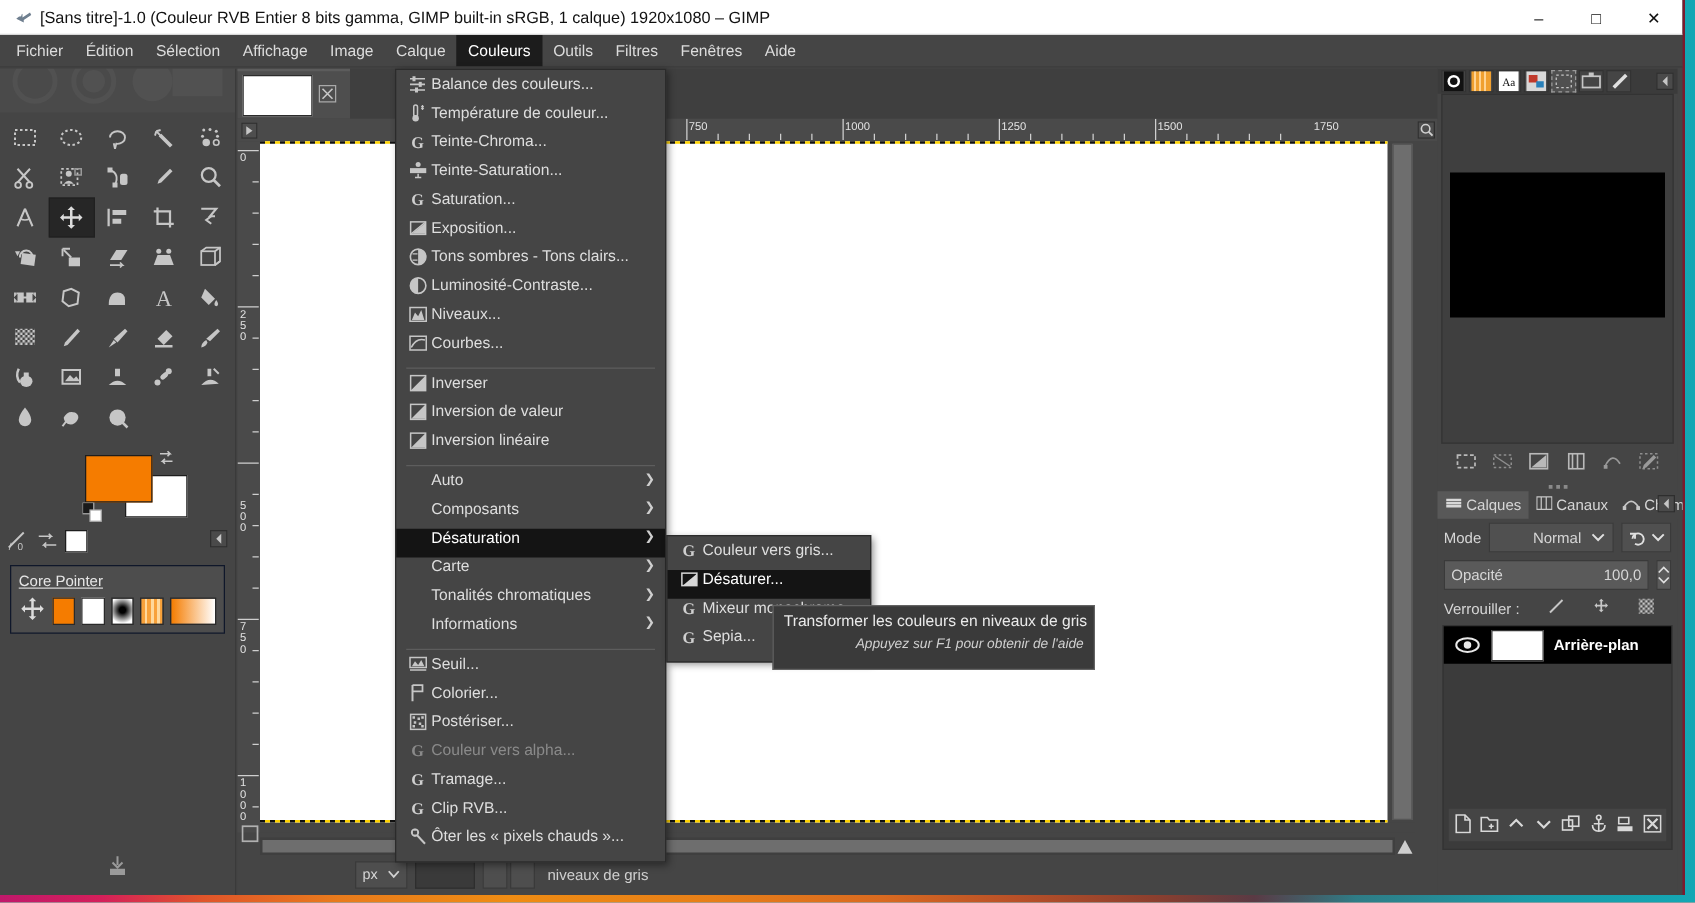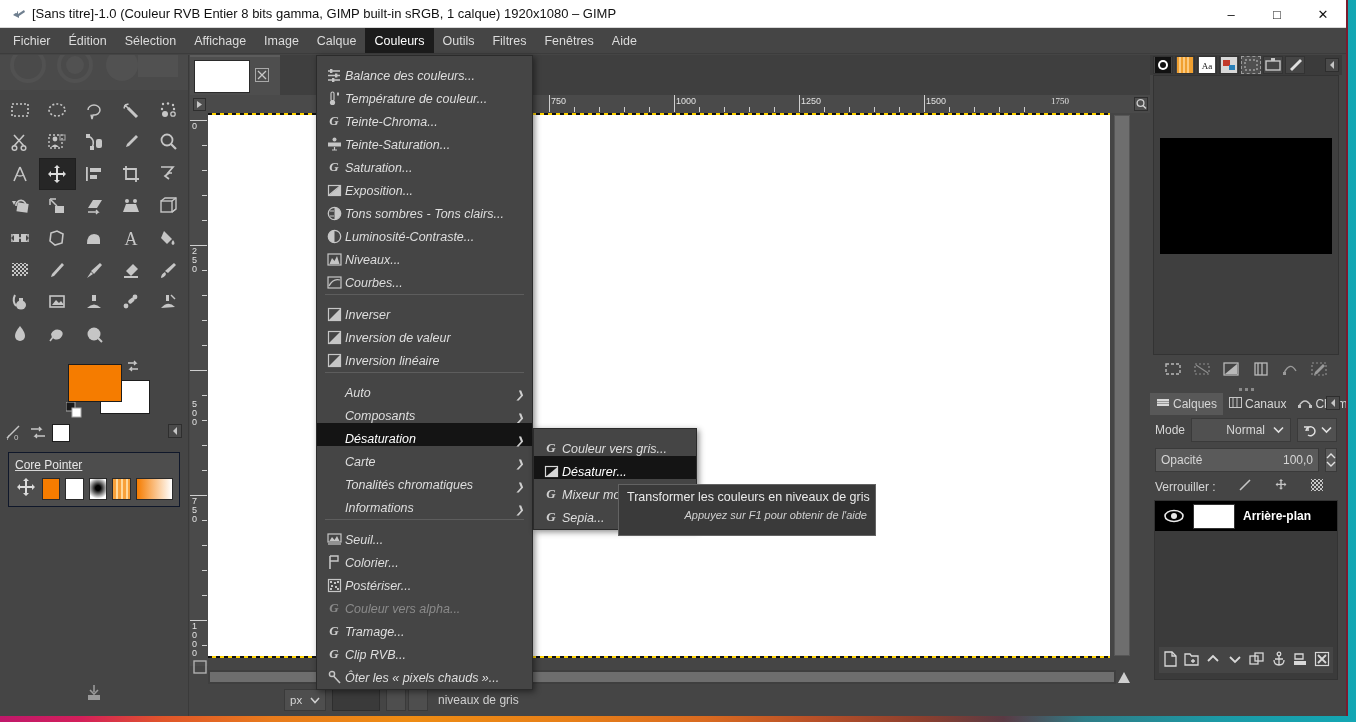--- a/index.html
+++ b/index.html
@@ -179,22 +179,22 @@
   .layer-item .lthumb { width:42px; height:25px; background:#fff; border:1px solid #333; }
   .layer-item .lname { font-size:12px; color:#ffffff; margin-left:8px; font-weight:bold;}
   #layer-btnbar { position:absolute; left:4px; right:4px; bottom:6px; height:26px;
     background:#454545; display:flex; align-items:center; justify-content:space-around; }
   
   #colors-menu {
     position:absolute; left:316px; top:55px; width:217px;
     background:#454545; border:1px solid #2b2b2b; padding:4px 0; z-index:60;
     box-shadow:2px 2px 6px rgba(0,0,0,.45);
   }
-  .menuitem { height:23px; display:flex; align-items:flex-end; padding:0 8px 0 6px;
-     font-size:12.5px; color:#dedede; position:relative;font-style:italic;}
+  .menuitem { height:23px; display:flex; align-items:flex-start; padding:0 8px 0 6px;
+     font-size:12.5px; color:#dedede; position:relative;}
   .menuitem.hl { background:#141414; color:#ffffff; }
   .menuitem.disabled { color:#8a8a8a; }
   .menuitem .mic { width:22px; display:flex; align-items:center; justify-content:center; }
   .menuitem .mlabel { flex:1; white-space:nowrap; }
   .menuitem .arrow { font-size:10px; color:#cfcfcf; }
   .msep { height:1px; background:#5d5d5d; margin:4px 8px; }
   #desat-submenu {
     position:absolute; left:533px; top:428px; width:164px; background:#454545;
     border:1px solid #2b2b2b; padding:4px 0; z-index:70;
     box-shadow:2px 2px 6px rgba(0,0,0,.45);
@@ -623,21 +623,21 @@
           <div class="rtick" style="left: 691px; width: 1px; height: 5px; top: 12px;"></div>
           <div class="rtick" style="left: 716px; width: 1px; height: 17px; top: 0px;"></div>
           <div class="rtick" style="left: 741px; width: 1px; height: 5px; top: 12px;"></div>
           <div class="rtick" style="left: 766px; width: 1px; height: 5px; top: 12px;"></div>
           <div class="rtick" style="left: 791px; width: 1px; height: 5px; top: 12px;"></div>
           <div class="rtick" style="left: 816px; width: 1px; height: 5px; top: 12px;"></div>
           <div class="rlabel" style="left: 343px; top: 2px;">750</div>
           <div class="rlabel" style="left: 468px; top: 2px;">1000</div>
           <div class="rlabel" style="left: 593px; top: 2px;">1250</div>
           <div class="rlabel" style="left: 718px; top: 2px;">1500</div>
-          <div class="rlabel" style="left: 843px; top: 2px; font-family: Liberation Serif, serif;">1750</div>
+          <div class="rlabel" style="left: 843px; top: 2px;">1750</div>
         </div>
       <div id="vruler">
           <div class="rtick" style="top: 7px; height: 1px; width: 17px; left: 0px;"></div>
           <div class="rtick" style="top: 32px; height: 1px; width: 5px; left: 12px;"></div>
           <div class="rtick" style="top: 57px; height: 1px; width: 5px; left: 12px;"></div>
           <div class="rtick" style="top: 82px; height: 1px; width: 5px; left: 12px;"></div>
           <div class="rtick" style="top: 107px; height: 1px; width: 5px; left: 12px;"></div>
           <div class="rtick" style="top: 132px; height: 1px; width: 17px; left: 0px;"></div>
           <div class="rtick" style="top: 157px; height: 1px; width: 5px; left: 12px;"></div>
           <div class="rtick" style="top: 182px; height: 1px; width: 5px; left: 12px;"></div>

